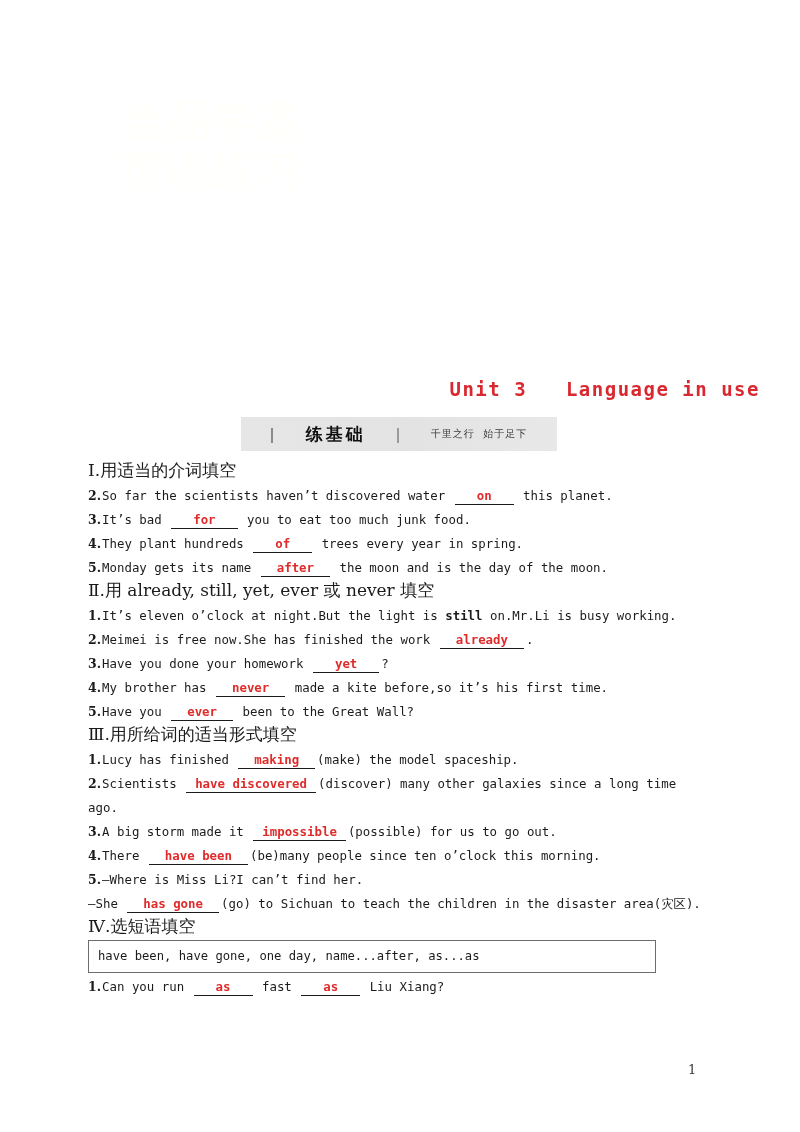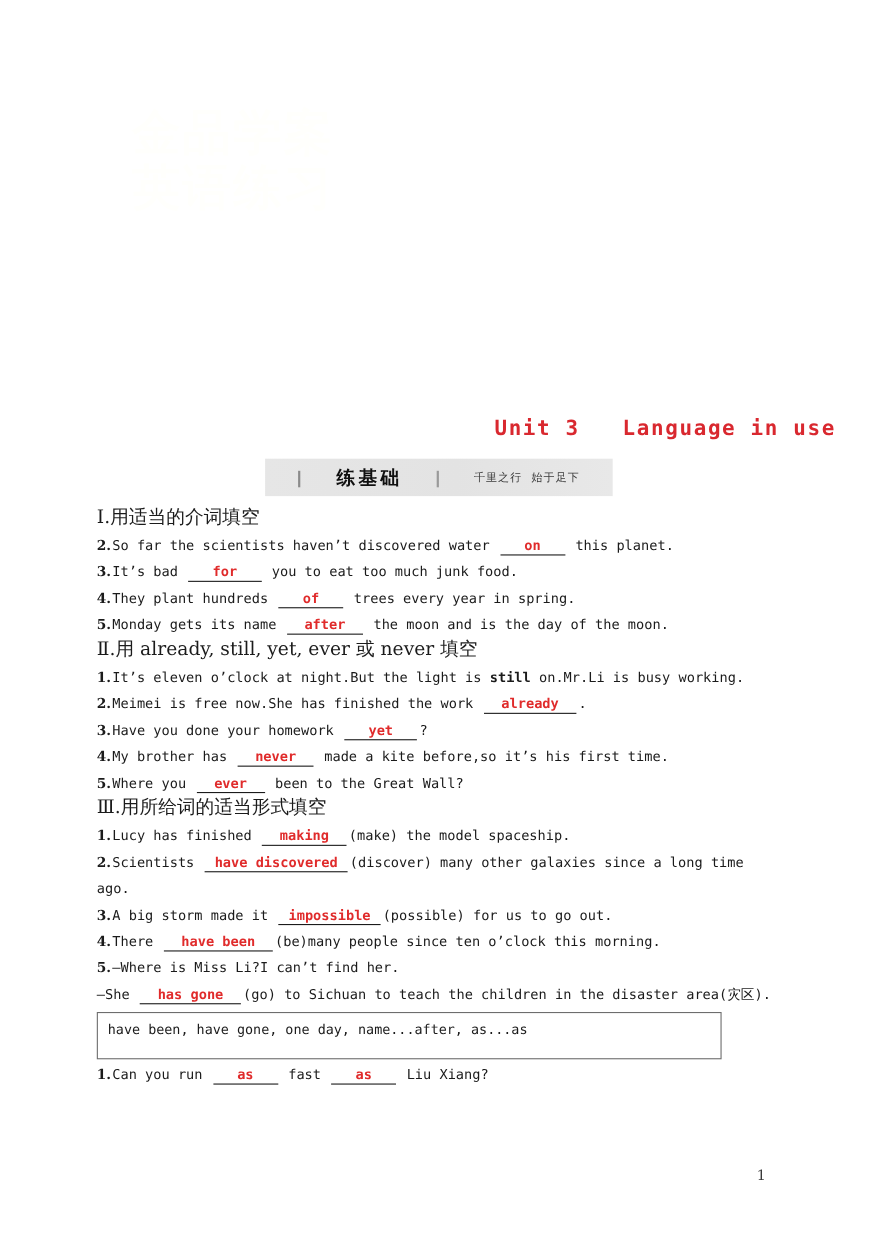--- a/index.html
+++ b/index.html
@@ -148,21 +148,21 @@
     text-underline-offset: 2px;
     font-weight: bold;
     color: #1b1b1b;
   }
 
   
   .phrase-box {
     box-sizing: border-box;
     width: 568px;
     border: 1px solid #6d6d6d;
-    padding: 6px 9px 17px 9px;
+    padding: 6px 9px 7px 9px;
     margin: 4px 0 2px 0;
     font-family: "DejaVu Sans Mono", monospace;
     font-size: 12.2px;
     line-height: 18px;
     color: #1b1b1b;
     white-space: pre;
   }
 
   
   .page-num {
@@ -193,25 +193,26 @@
     <div class="sec-head"><span>Ⅰ.</span><span>用适当的介词填空</span></div>
     <div class="q"><span class="num">2.</span><span class="cont"><span>So far the scientists haven’t discovered water </span><span class="blank wide">on</span><span> this planet.</span></span></div>
     <div class="q"><span class="num">3.</span><span class="cont"><span>It’s bad </span><span class="blank wide">for</span><span> you to eat too much junk food.</span></span></div>
     <div class="q"><span class="num">4.</span><span class="cont"><span>They plant hundreds </span><span class="blank wide">of</span><span> trees every year in spring.</span></span></div>
     <div class="q"><span class="num">5.</span><span class="cont"><span>Monday gets its name </span><span class="blank">after</span><span> the moon and is the day of the moon.</span></span></div>
     <div class="sec-head"><span>Ⅱ.</span><span>用 already, still, yet, ever 或 never 填空</span></div>
     <div class="q"><span class="num">1.</span><span class="cont"><span>It’s eleven o’clock at night.But the light is </span><span class="ul">still</span><span> on.Mr.Li is busy working.</span></span></div>
     <div class="q"><span class="num">2.</span><span class="cont"><span>Meimei is free now.She has finished the work </span><span class="blank">already</span><span>.</span></span></div>
     <div class="q"><span class="num">3.</span><span class="cont"><span>Have you done your homework </span><span class="blank wide">yet</span><span>?</span></span></div>
     <div class="q"><span class="num">4.</span><span class="cont"><span>My brother has </span><span class="blank">never</span><span> made a kite before,so it’s his first time.</span></span></div>
-    <div class="q"><span class="num">5.</span><span class="cont"><span>Where you </span><span class="blank">ever</span><span> been to the Great Wall?</span></span></div>
+    <div class="q"><span class="num">5.</span><span class="cont"><span>Have you </span><span class="blank">ever</span><span> been to the Great Wall?</span></span></div>
     <div class="sec-head"><span>Ⅲ.</span><span>用所给词的适当形式填空</span></div>
     <div class="q"><span class="num">1.</span><span class="cont"><span>Lucy has finished </span><span class="blank">making</span><span>(make) the model spaceship.</span></span></div>
     <div class="q"><span class="num">2.</span><span class="cont"><span>Scientists </span><span class="blank tight">have discovered</span><span>(discover) many other galaxies since a long time ago.</span></span></div>
     <div class="q"><span class="num">3.</span><span class="cont"><span>A big storm made it </span><span class="blank tight">impossible</span><span>(possible) for us to go out.</span></span></div>
     <div class="q"><span class="num">4.</span><span class="cont"><span>There </span><span class="blank">have been</span><span>(be)many people since ten o’clock this morning.</span></span></div>
     <div class="q"><span class="num">5.</span><span class="cont"><span>—Where is Miss Li?I can’t find her.</span></span></div>
     <div class="q"><span class="cont"><span>—She </span><span class="blank">has gone</span><span>(go) to Sichuan to teach the children in the disaster area(灾区).</span></span></div>
+    <div class="sec-head"><span>Ⅳ.</span><span>选短语填空</span></div>
     <div class="phrase-box">have been, have gone, one day, name...after, as...as</div>
     <div class="q"><span class="num">1.</span><span class="cont"><span>Can you run </span><span class="blank wide">as</span><span> fast </span><span class="blank wide">as</span><span> Liu Xiang?</span></span></div>
   </div>
 
 <div class="page-num">1</div>
 
 </body></html>

